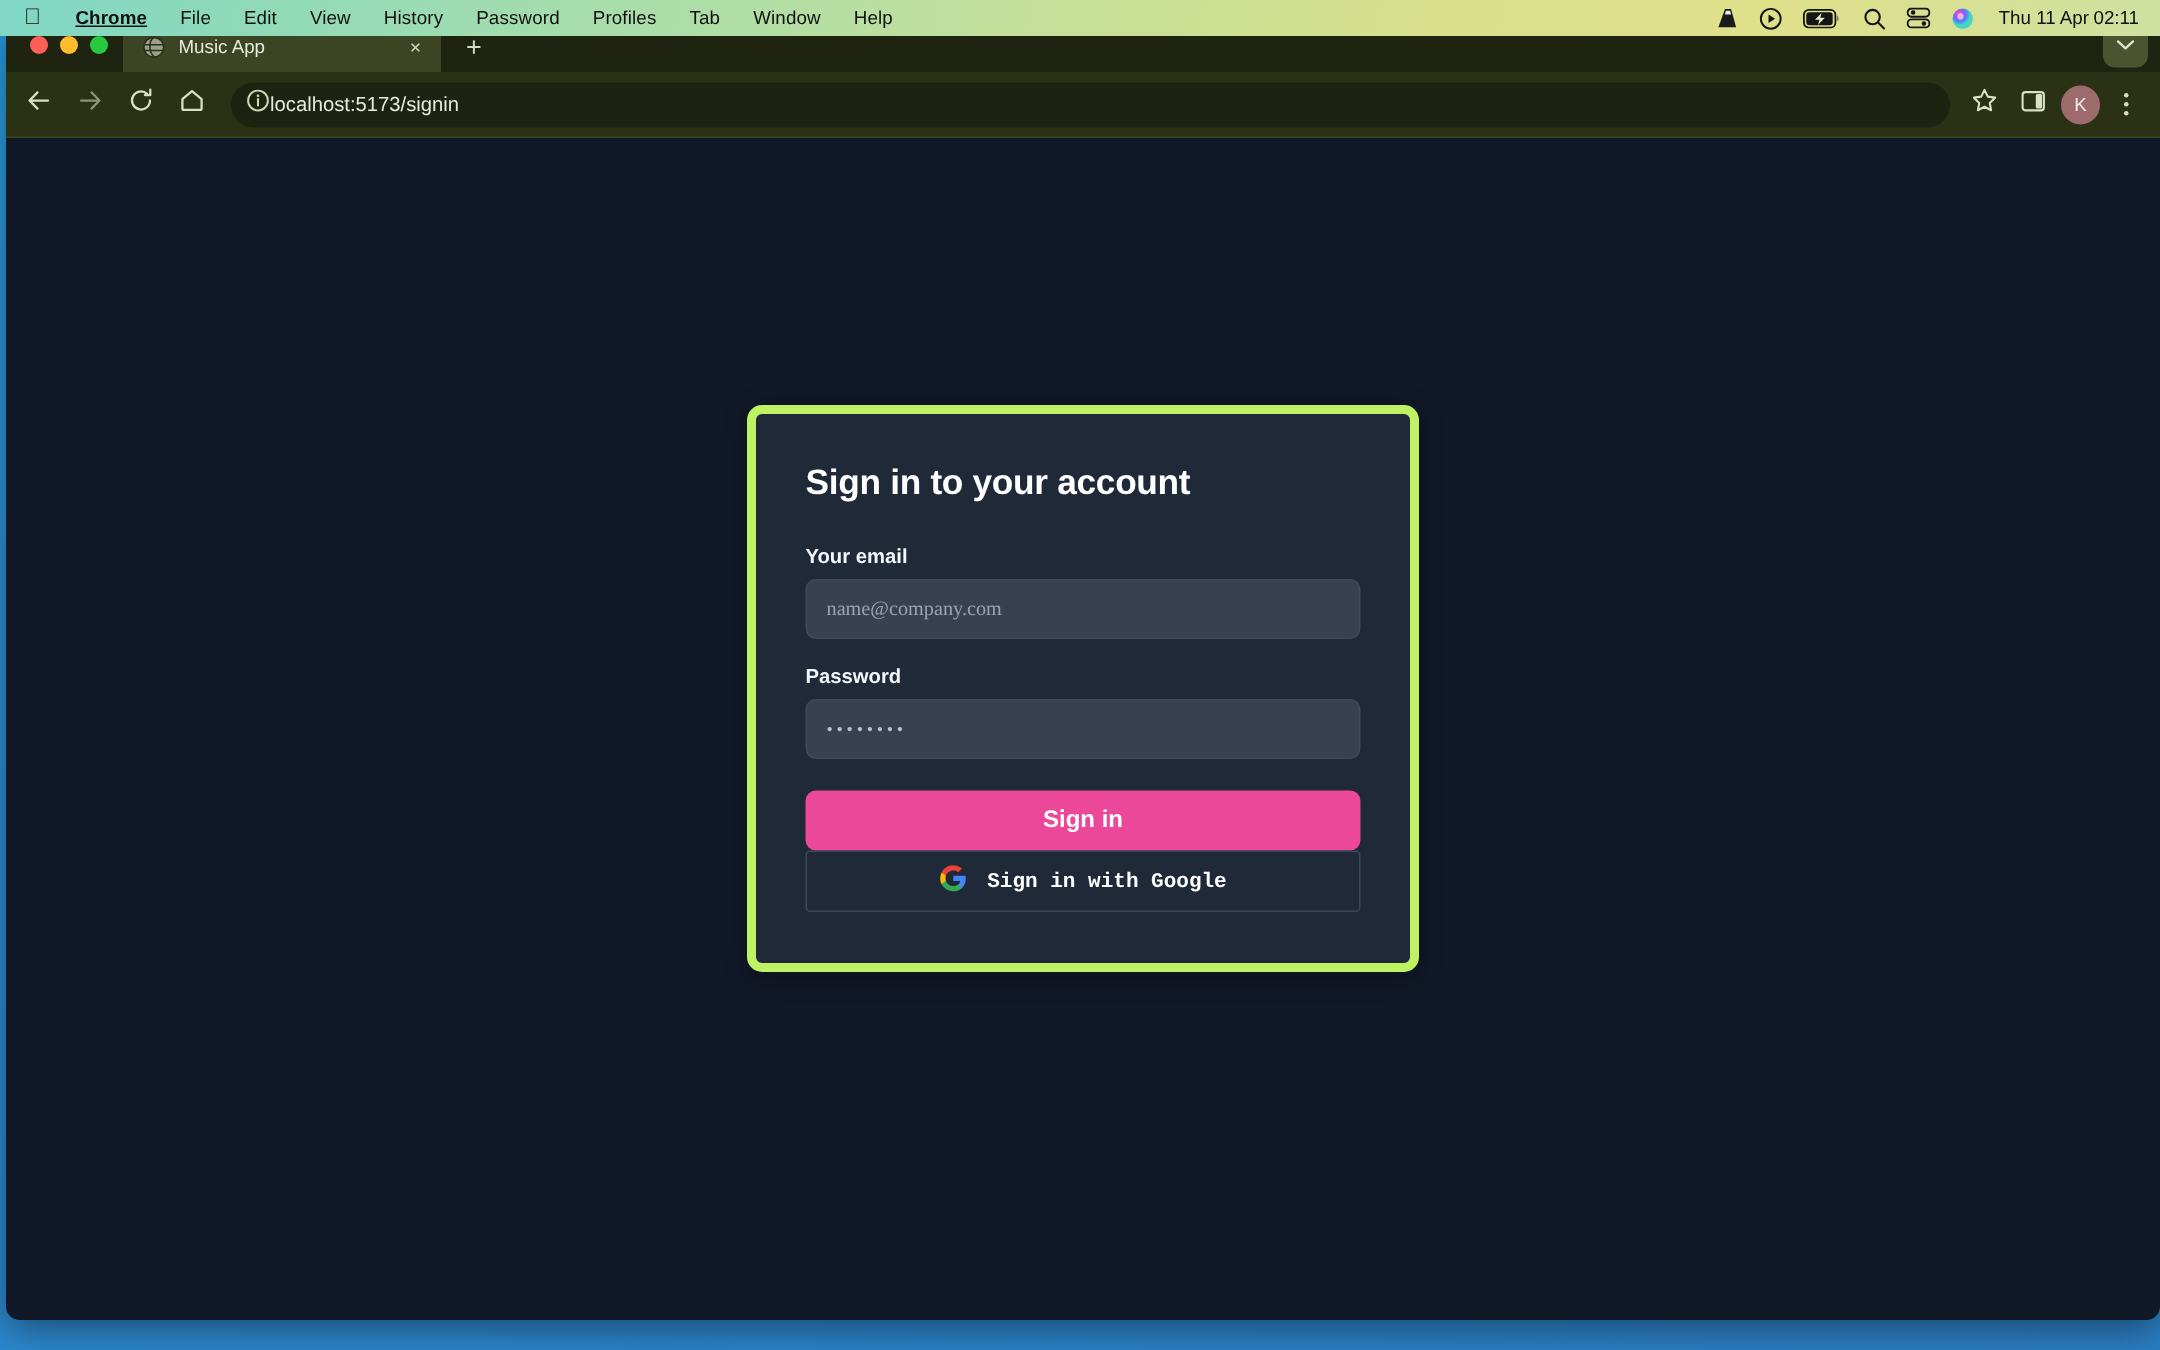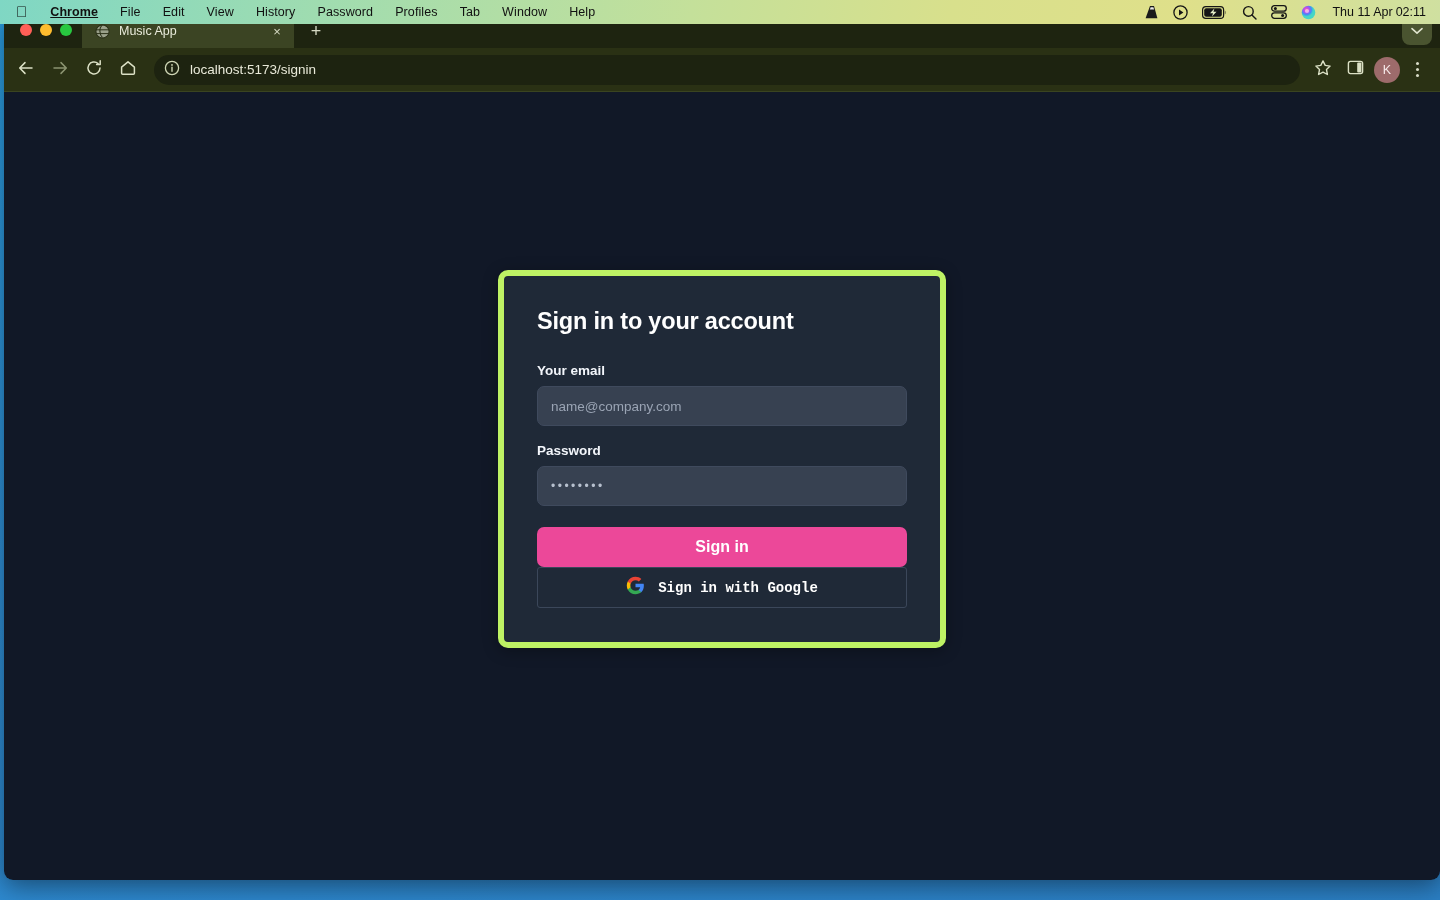--- a/index.html
+++ b/index.html
@@ -112,21 +112,21 @@
     padding: 0 10px 0 6px; gap: 2px;
   }
   .tb-btn {
     width: 32px; height: 32px; border-radius: 50%;
     display: flex; align-items: center; justify-content: center;
     flex: 0 0 32px;
   }
   .omnibox {
     flex: 1; height: 30px; margin: 0 6px 0 8px;
     background: #1d2310; border-radius: 16px;
-    display: flex; align-items: center; gap: 10px;
+    display: flex; align-items: center; 
     padding: 0 12px 0 10px;
   }
   .omnibox-url { font-size: 13.5px; color: #e9ead9; white-space: nowrap; }
   .star-btn {
     width: 30px; height: 30px; display: flex;
     align-items: center; justify-content: center;
   }
   .avatar {
     width: 26px; height: 26px; border-radius: 50%;
     background: #9d6b6b; color: #f6e9e9;
@@ -162,21 +162,21 @@
     font-size: 13.5px; font-weight: bold; color: #f3f6fb;
     margin-bottom: 8px; display: block;
   }
   .field {
     width: 100%; height: 40px;
     background: #374151;
     border: 1px solid #3f4a5d;
     border-radius: 7px;
     color: #e5e7eb;
     font-size: 13.5px;
-    font-family: Liberation Sans, sans-serif;
+    font-family: Liberation Serif, serif;
     padding: 0 13px;
     margin-bottom: 17px;
     outline: none;
   }
   .field::placeholder { color: #9aa4b4; }
   .field.pw {
     letter-spacing: 2.5px; font-size: 12px;
     color: #b7c0ce; margin-bottom: 21px;
   }
   .btn-primary {

